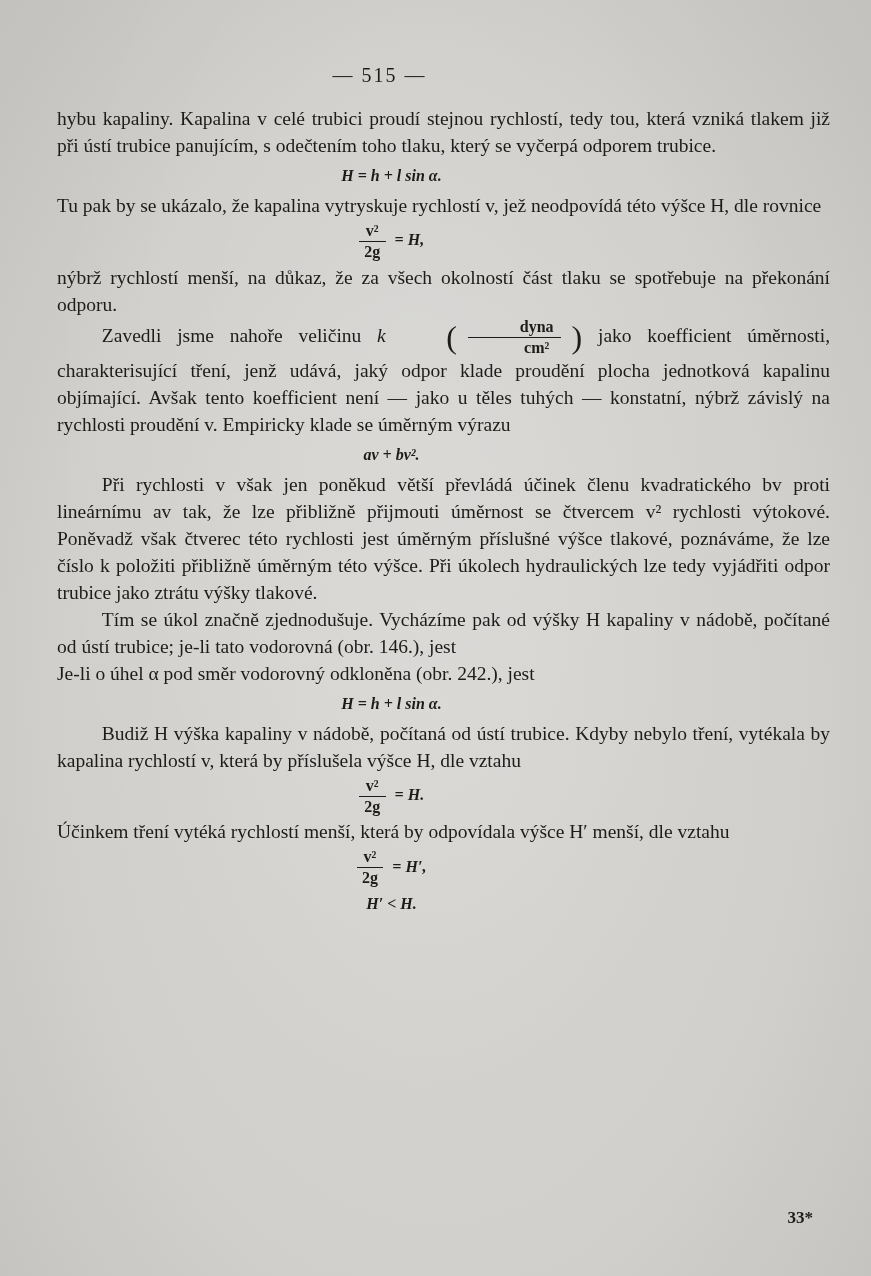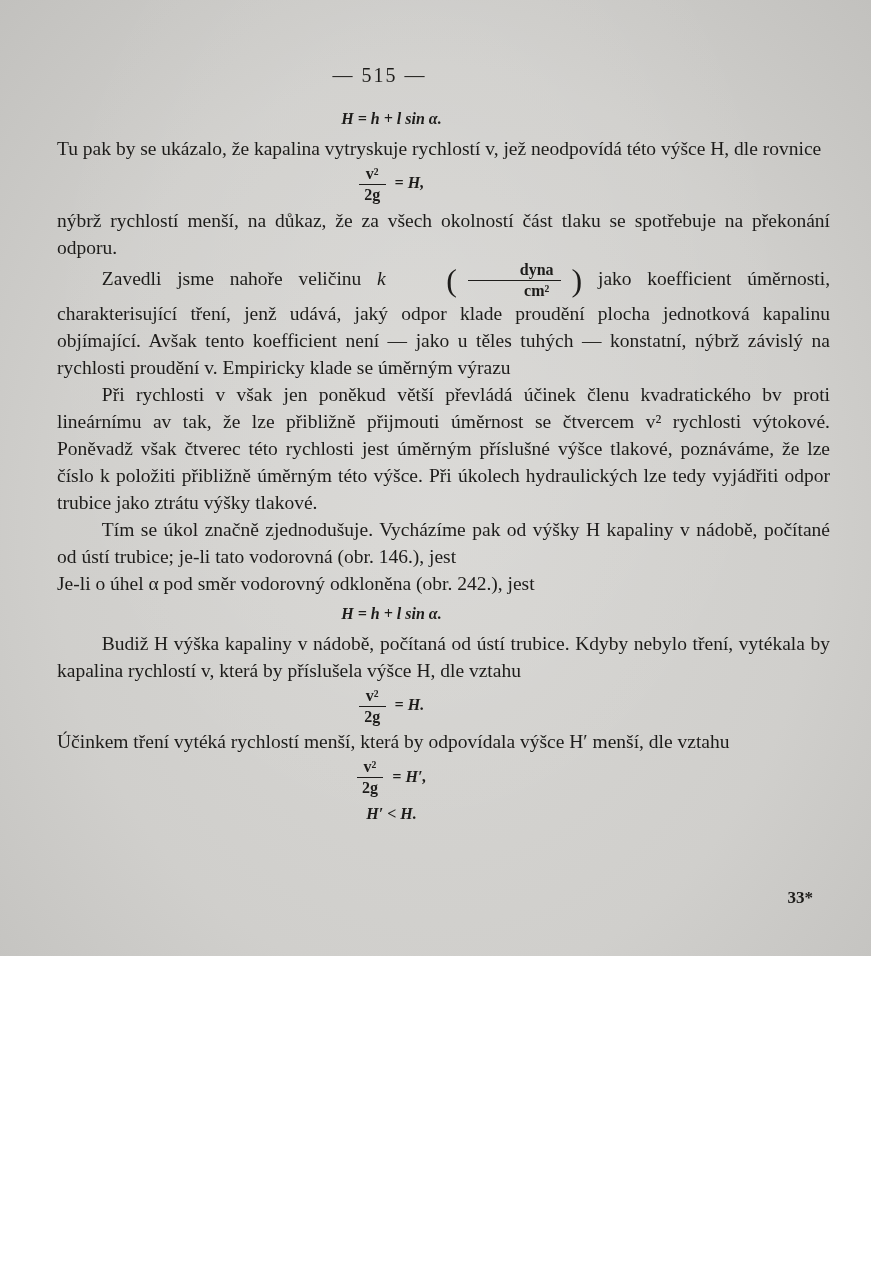--- a/index.html
+++ b/index.html
@@ -6,21 +6,21 @@
     margin: 0;
     padding: 0;
     width: 871px;
     height: 1276px;
     font-family: "Liberation Serif", "DejaVu Serif", serif;
     color: #1d1c1a;
   }
   .page {
     position: relative;
     width: 871px;
-    height: 956px;
+    height: 1276px;
     box-sizing: border-box;
     padding: 64px 41px 0 57px;
     overflow: hidden;
     background:
       radial-gradient(ellipse at 48% 34%, rgba(255,255,255,0.12), rgba(0,0,0,0) 60%),
       radial-gradient(ellipse at 50% 55%, #d7d6d3 0%, #d0cfcc 62%, #c2c1be 100%);
   }
   .page-number {
     position: relative;
     left: -64px;
@@ -90,20 +90,21 @@
 </style>
 </head>
 <body>
 
 <div class="page">
 
   <div class="page-number">— 515 —</div>
 
   <div class="body-text">
 
+    <p>hybu kapaliny. Kapalina v celé trubici proudí stejnou rychlostí, tedy tou, která vzniká tlakem již při ústí trubice panujícím, s odečtením toho tlaku, který se vyčerpá odporem trubice.</p>
 
 
     <div class="formula">
       <span class="math">H = h + l sin α.</span>
     </div>
 
     <p>Tu pak by se ukázalo, že kapalina vytryskuje rychlostí v, jež neodpovídá této výšce H, dle rovnice</p>
 
     <div class="formula">
       <span class="frac"><span class="num">v²</span><span class="den">2g</span></span><span class="math rhs">= H,</span>
@@ -111,20 +112,23 @@
 
     <p>nýbrž rychlostí menší, na důkaz, že za všech okolností část tlaku se spotřebuje na překonání odporu.</p>
 
     <p class="indent">
       <span>Zavedli jsme nahoře veličinu</span>
       <span class="mvar">k</span>
       <span class="inline-frac-group"><span class="paren">(</span><span class="frac"><span class="num">dyna</span><span class="den">cm²</span></span><span class="paren">)</span></span>
       <span>jako koefficient úměrnosti, charakterisující tření, jenž udává, jaký odpor klade proudění plocha jednotková kapalinu objímající. Avšak tento koefficient není — jako u těles tuhých — konstatní, nýbrž závislý na rychlosti proudění v. Empiricky klade se úměrným výrazu</span>
     </p>
 
+    <div class="formula">
+      <span class="math">av + bv².</span>
+    </div>
 
     <p class="indent">Při rychlosti v však jen poněkud větší převládá účinek členu kvadratického bv proti lineárnímu av tak, že lze přibližně přijmouti úměrnost se čtvercem v² rychlosti výtokové. Poněvadž však čtverec této rychlosti jest úměrným příslušné výšce tlakové, poznáváme, že lze číslo k položiti přibližně úměrným této výšce. Při úkolech hydraulických lze tedy vyjádřiti odpor trubice jako ztrátu výšky tlakové.</p>
 
     <p class="indent">Tím se úkol značně zjednodušuje. Vycházíme pak od výšky H kapaliny v nádobě, počítané od ústí trubice; je-li tato vodorovná (obr. 146.), jest</p>
 
 
     <p>Je-li o úhel α pod směr vodorovný odkloněna (obr. 242.), jest</p>
 
     <div class="formula">
       <span class="math">H = h + l sin α.</span>

